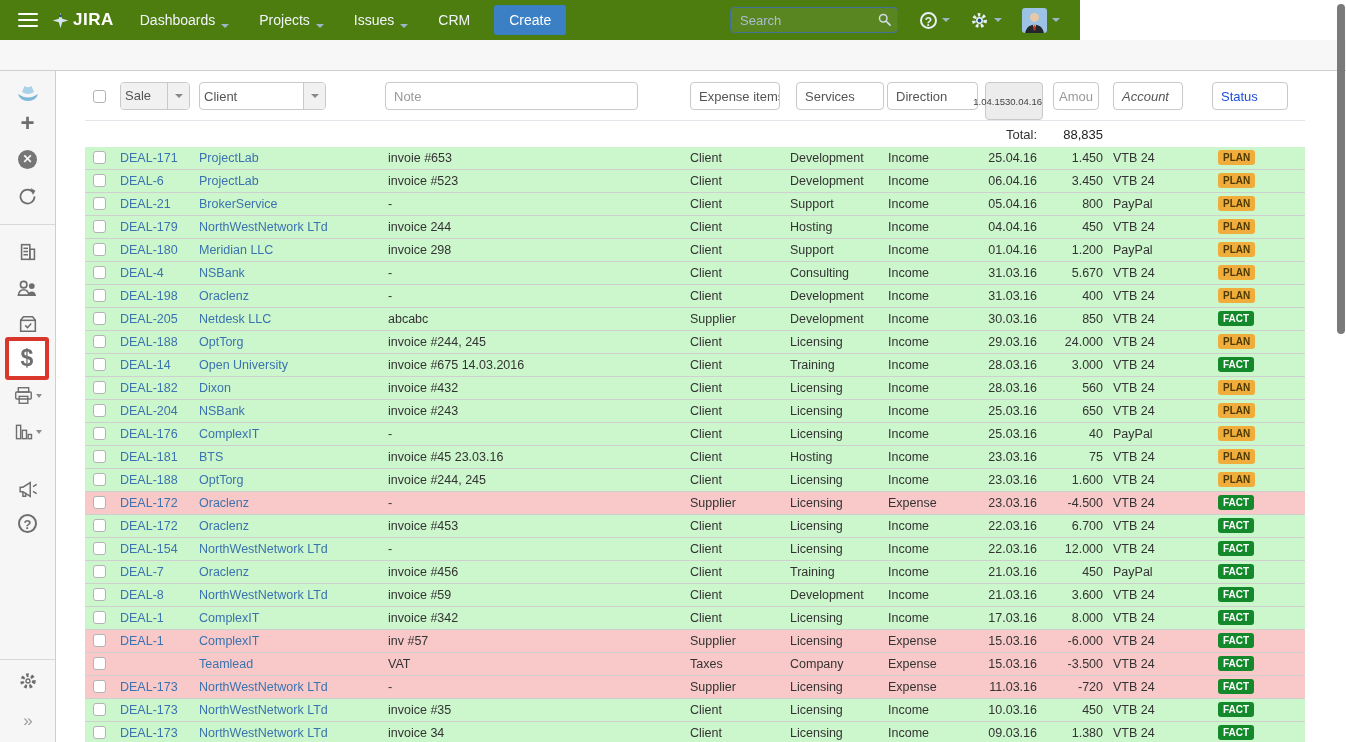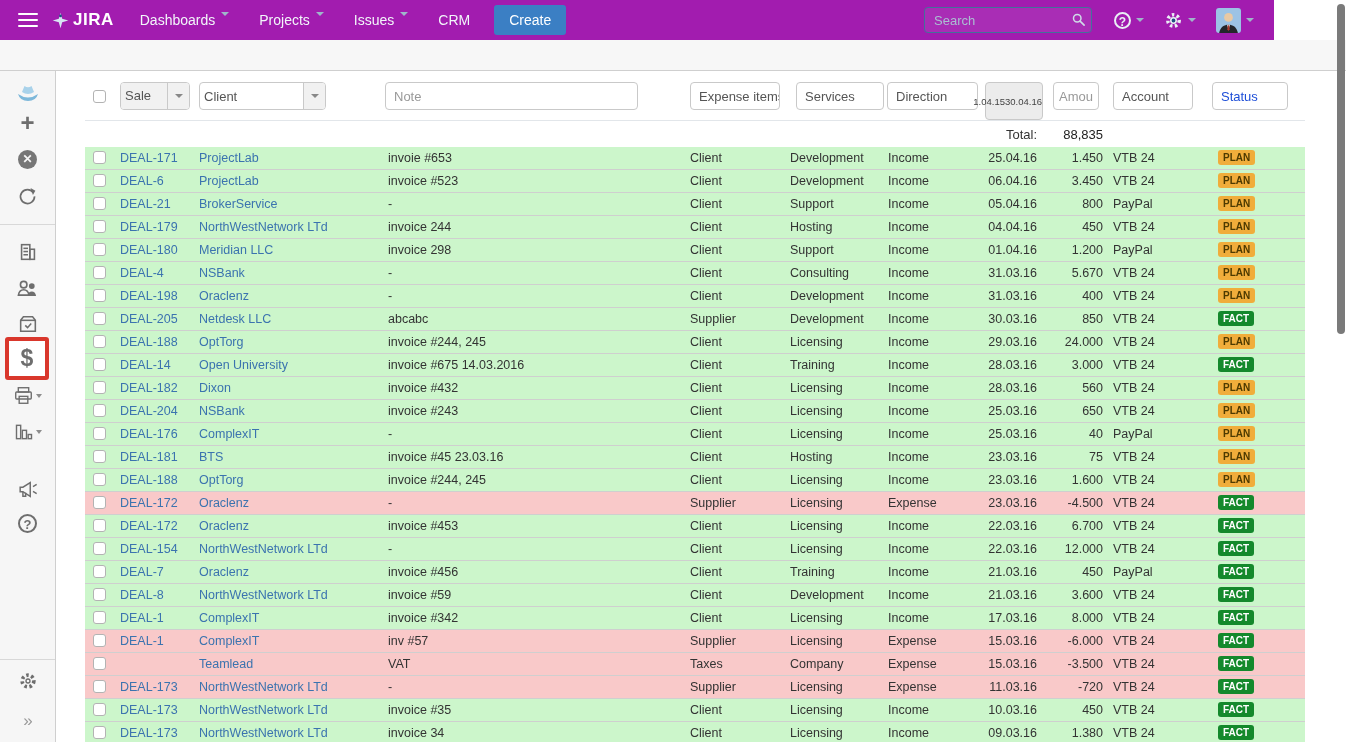--- a/index.html
+++ b/index.html
@@ -1,28 +1,28 @@
 <!DOCTYPE html>
 <html><head>
 <meta charset="utf-8">
 <style>
   * { margin:0; padding:0; box-sizing:border-box; }
   html,body { width:1346px; height:742px; overflow:hidden; background:#fff;
     font-family:"Liberation Sans", sans-serif; }
 
   
-  .topnav { position:absolute; left:0; top:0; width:1274px; height:40px;
-    background:#a21caf; display:flex; align-items:center; color:#f2f6fa; z-index:5; }
+  .topnav { position:absolute; left:0; top:0; width:1080px; height:40px;
+    background:#4d7c0f; display:flex; align-items:center; color:#f2f6fa; z-index:5; }
   .hamburger { width:20px; margin:0 14px 0 18px; cursor:pointer; }
   .hamburger i { display:block; height:2px; background:#fff; margin:4px 0; border-radius:1px; }
   .brand { display:flex; align-items:center; gap:4px; margin-right:26px; cursor:pointer; }
   .brand b { font-size:17px; letter-spacing:.5px; color:#fff; }
   .topnav nav { display:flex; align-items:center; gap:30px; margin-right:24px; }
   .topnav nav a { color:#f2f6fa; font-size:14px; text-decoration:none; display:flex;
-    align-items:flex-start; gap:6px; cursor:pointer; }
+    align-items:flex-end; gap:6px; cursor:pointer; }
   .caret { width:0; height:0; border-left:4px solid transparent;
     border-right:4px solid transparent; border-top:4px solid #9fb6ca; display:inline-block; }
   .create { background:#3b7fc4; border:none; color:#fff; font-size:14px;
     padding:7px 15px; border-radius:3px; cursor:pointer; font-family:inherit; }
   .flex-sp { flex:1; }
   .searchbox { position:relative; width:168px; height:26px; margin-right:22px; }
   .searchbox input { width:100%; height:100%; background:rgba(255,255,255,.08);
     border:1px solid #44709b; border-radius:4px; color:#e8eef4; font-size:13px;
     padding:0 26px 0 9px; font-family:inherit; }
   .searchbox input::placeholder { color:#aabfd2; }
@@ -94,21 +94,21 @@
   .btn-f { cursor:pointer; }
   .f-exp { width:90px; margin-left:2px; color:#555; }
   .f-svc { width:90px; margin-left:10px; color:#555; }
   .f-dir { width:91px; margin-left:3px; color:#555; }
   .f-date { width:58px; margin-left:4px; height:38px; background:#ececec;
     border:1px solid #c9c9c9; border-radius:4px; font-size:9.5px; color:#444;
     display:flex; flex-direction:row; align-items:center; justify-content:flex-end;
     line-height:11px; cursor:pointer; }
   .in-amt { width:46px; margin-left:12px; height:28px; border:1px solid #c9c9c9;
     border-radius:4px; font-size:13px; color:#555; padding:0 5px; font-family:inherit; }
-  .f-acct { width:80px; margin-left:8px; color:#555; }
+  .f-acct { width:70px; margin-left:8px; color:#555;font-style:italic; }
   .f-stat { width:76px; margin-left:2px; color:#1d4ed8; }
   .ctrl .lbl2 { padding:0 8px; white-space:nowrap; overflow:hidden; }
 
   
   .total-row { display:flex; align-items:center; height:26px; font-size:13px; color:#333; }
   .total-row .t-label { font-weight:normal; }
   .total-row .t-value { font-weight:normal; color:#222; }
 
   
   .row { display:flex; height:23px; line-height:22px; font-size:12.5px; color:#333;

